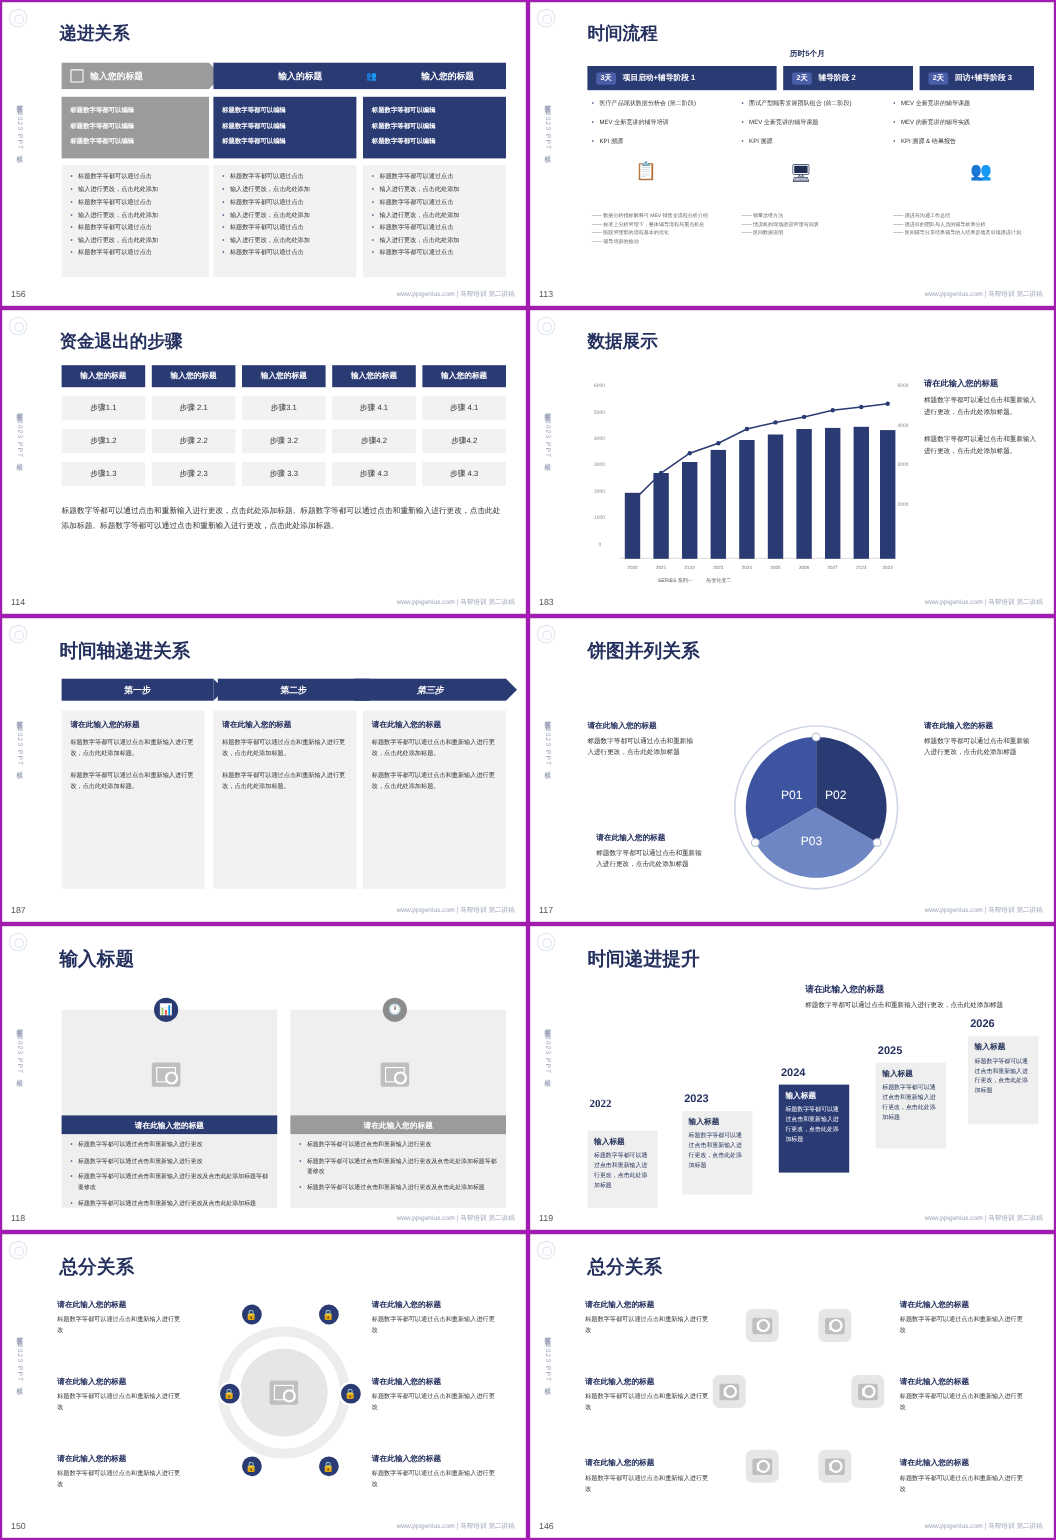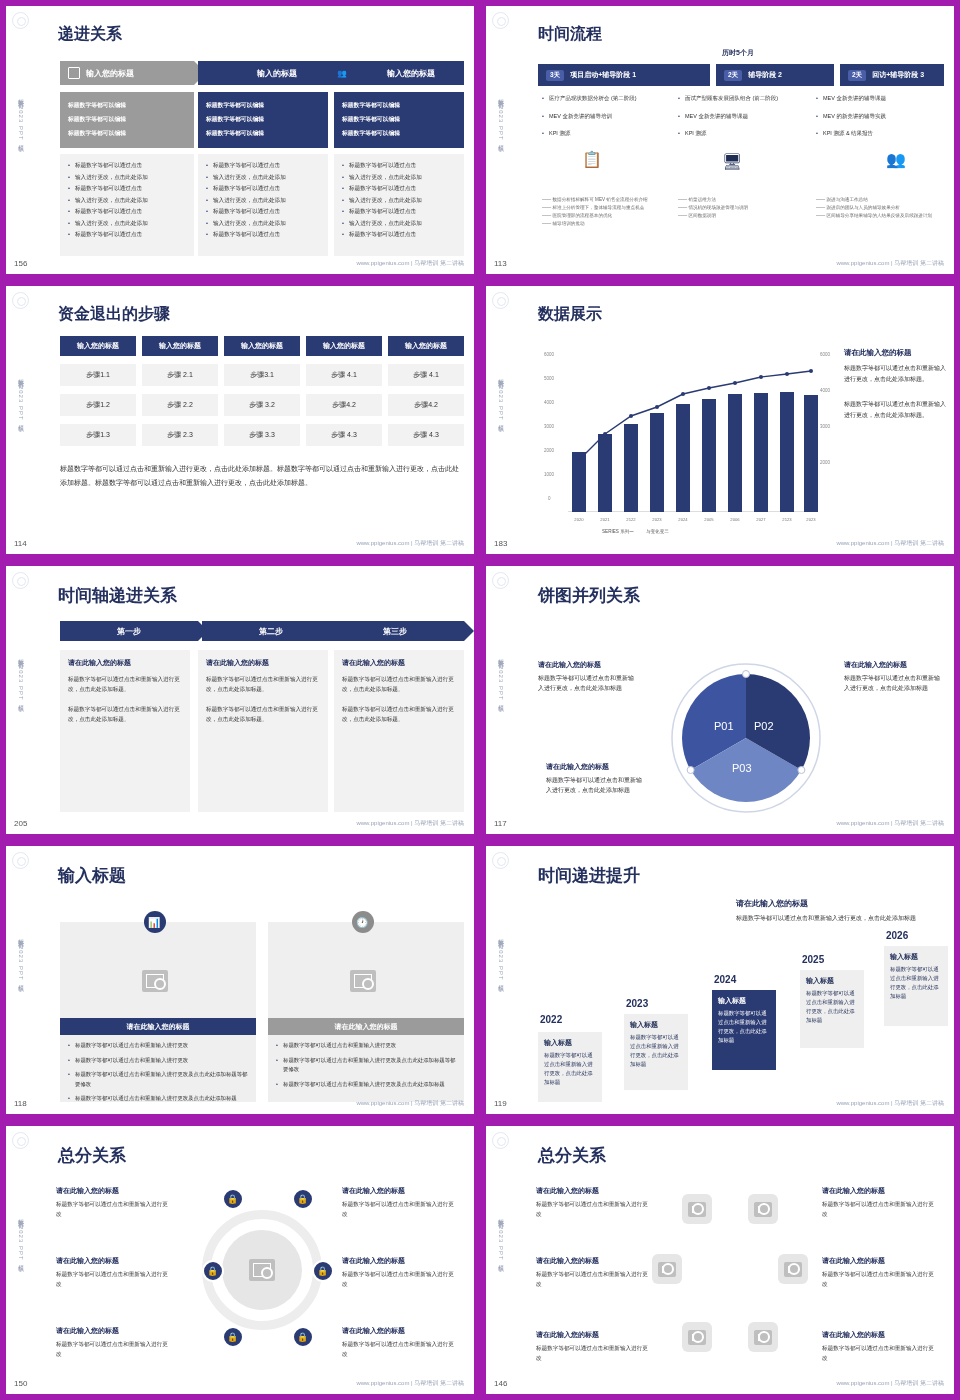--- a/index.html
+++ b/index.html
@@ -8,21 +8,21 @@
     width: 960px;
     background: #f0f0f0;
     font-family: "Liberation Sans", sans-serif;
     color: #1f2d55;
   }
   .deck { display: flex; flex-wrap: wrap; }
   .slide {
     width: 480px; height: 280px;
     background: #ffffff;
     position: relative;
-    border: 6px solid #a21caf;
+    border: 2px solid #a21caf;
     overflow: hidden;
   }
   .badge {
     position: absolute; left: 6px; top: 6px;
     width: 17px; height: 17px; border-radius: 50%;
     border: 1.5px solid #c9d2e4; opacity: .55;
   }
   .badge:after{
     content:""; position:absolute; left:4px; top:4px; width:7px; height:7px;
     border-radius:50%; border:1.5px solid #c9d2e4;
@@ -382,39 +382,39 @@
     <div class="foot">www.ppigenius.com | 马帮培训 第二讲稿</div>
   </div>
 
   <div class="slide s116">
     <div class="badge"></div>
     <div class="vtag">标签名称 | 2023 PPT模板</div>
     <div class="title lg">时间轴递进关系</div>
 
     <div class="step" style="left:54px;">第一步</div>
     <div class="step" style="left:196px;">第二步</div>
-    <div class="step" style="left:320px;width:138px;">第三步</div>
+    <div class="step" style="left:320px;width:138px;font-style:italic;">第三步</div>
 
     <div class="panel" style="left:54px;">
       <h5>请在此输入您的标题</h5>
       <p>标题数字等都可以通过点击和重新输入进行更改，点击此处添加标题。</p>
       <p>标题数字等都可以通过点击和重新输入进行更改，点击此处添加标题。</p>
     </div>
     <div class="panel" style="left:192px;">
       <h5>请在此输入您的标题</h5>
       <p>标题数字等都可以通过点击和重新输入进行更改，点击此处添加标题。</p>
       <p>标题数字等都可以通过点击和重新输入进行更改，点击此处添加标题。</p>
     </div>
     <div class="panel" style="left:328px;">
       <h5>请在此输入您的标题</h5>
       <p>标题数字等都可以通过点击和重新输入进行更改，点击此处添加标题。</p>
       <p>标题数字等都可以通过点击和重新输入进行更改，点击此处添加标题。</p>
     </div>
 
-    <div class="pnum">205</div>
+    <div class="pnum">187</div>
     <div class="foot">www.ppigenius.com | 马帮培训 第二讲稿</div>
   </div>
 
   <div class="slide s117">
     <div class="badge"></div>
     <div class="vtag">标签名称 | 2023 PPT模板</div>
     <div class="title lg">饼图并列关系</div>
 
     <svg width="160" height="160" style="position:absolute;left:180px;top:92px;">
       <circle cx="80" cy="80" r="74" fill="none" stroke="#cfd6e6" stroke-width="1.5"></circle>
@@ -481,21 +481,21 @@
   <div class="slide s119">
     <div class="badge"></div>
     <div class="vtag">标签名称 | 2023 PPT模板</div>
     <div class="title lg">时间递进提升</div>
 
     <div class="lead">
       <h5>请在此输入您的标题</h5>
       <p>标题数字等都可以通过点击和重新输入进行更改，点击此处添加标题</p>
     </div>
 
-    <div class="yr" style="left:54px;top:168px;">2022</div>
+    <div class="yr" style="left:54px;top:156px;font-family:Liberation Serif, serif;">2022</div>
     <div class="bx lightgrey" style="left:52px;top:186px;height:70px;">
       <b>输入标题</b>
       <span>标题数字等都可以通过点击和重新输入进行更改，点击此处添加标题</span>
     </div>
 
     <div class="yr" style="left:140px;top:152px;">2023</div>
     <div class="bx lightgrey" style="left:138px;top:168px;height:76px;">
       <b>输入标题</b>
       <span>标题数字等都可以通过点击和重新输入进行更改，点击此处添加标题</span>
     </div>

